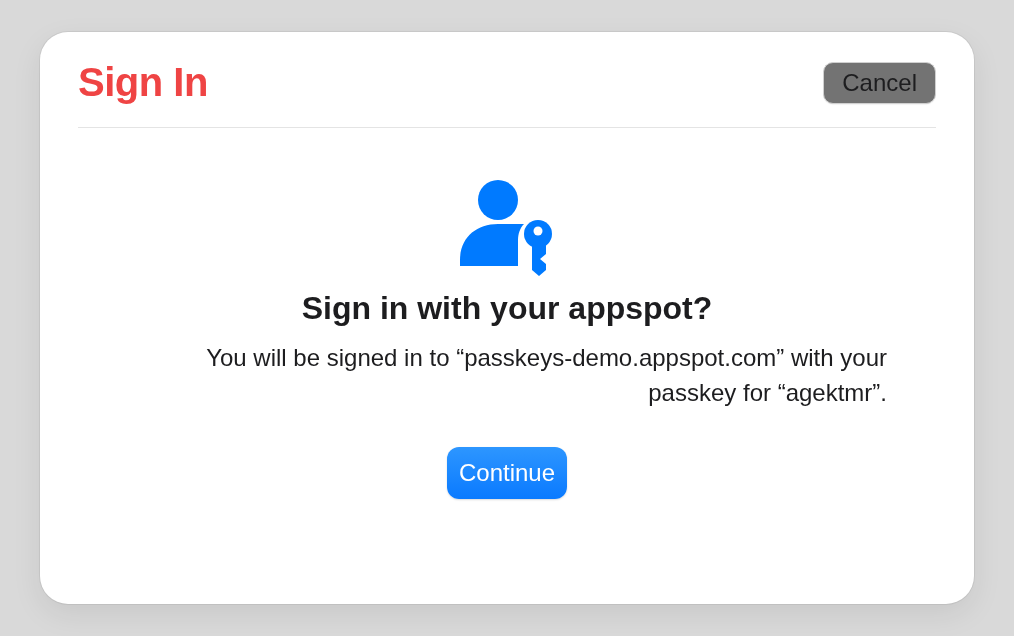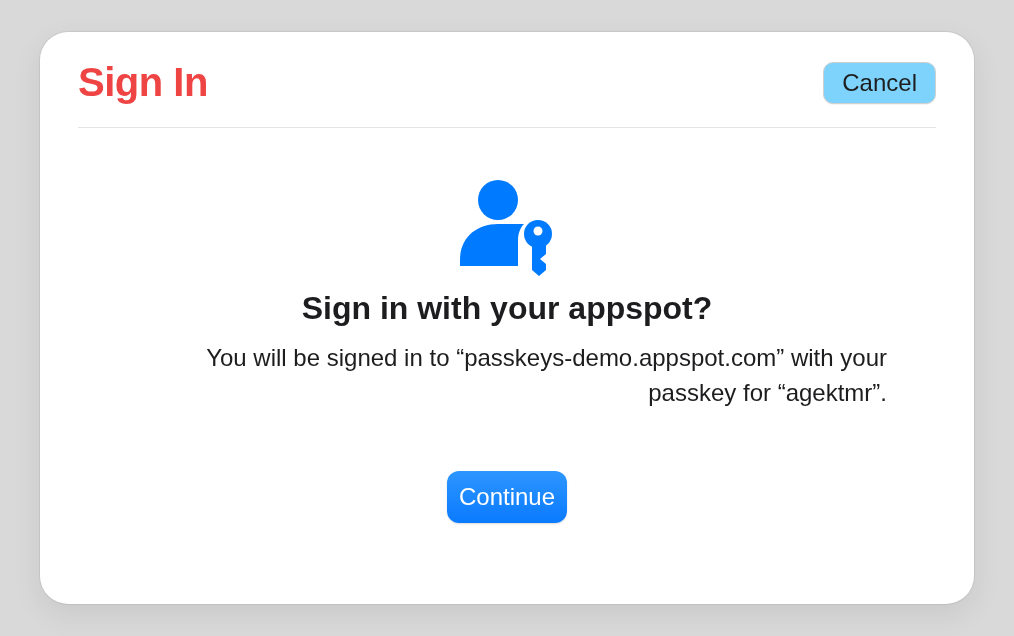--- a/index.html
+++ b/index.html
@@ -30,21 +30,21 @@
     .dialog-title {
       font-size: 40px;
       font-weight: 700;
       letter-spacing: -0.5px;
       color: #ef4444;
     }
     .cancel-btn {
       font-size: 24px;
       font-weight: 400;
       color: #1d1d1f;
-      background: #7dd3fc;
+      background: #737373;
       border: 1px solid #d0d0d0;
       border-radius: 10px;
       padding: 6px 18px;
       cursor: pointer;
       box-shadow: 0 1px 1px rgba(0,0,0,0.05);
     }
     .divider {
       height: 1px;
       background: #e4e4e4;
       margin: 0 38px;
@@ -71,21 +71,21 @@
     }
     .prompt-desc {
       font-size: 24px;
       font-weight: 400;
       color: #1d1d1f;
       text-align: right;
       line-height: 1.45;
       max-width: 760px;
     }
     .continue-btn {
-      margin-top: 60px;
+      margin-top: 36px;
       font-size: 24px;
       font-weight: 500;
       color: #fff;
       background: linear-gradient(180deg, #2d96ff 0%, #0a7aff 100%);
       border: none;
       border-radius: 12px;
       padding: 12px 12px;
       cursor: pointer;
       box-shadow: 0 1px 2px rgba(0,0,0,0.15);
     }

